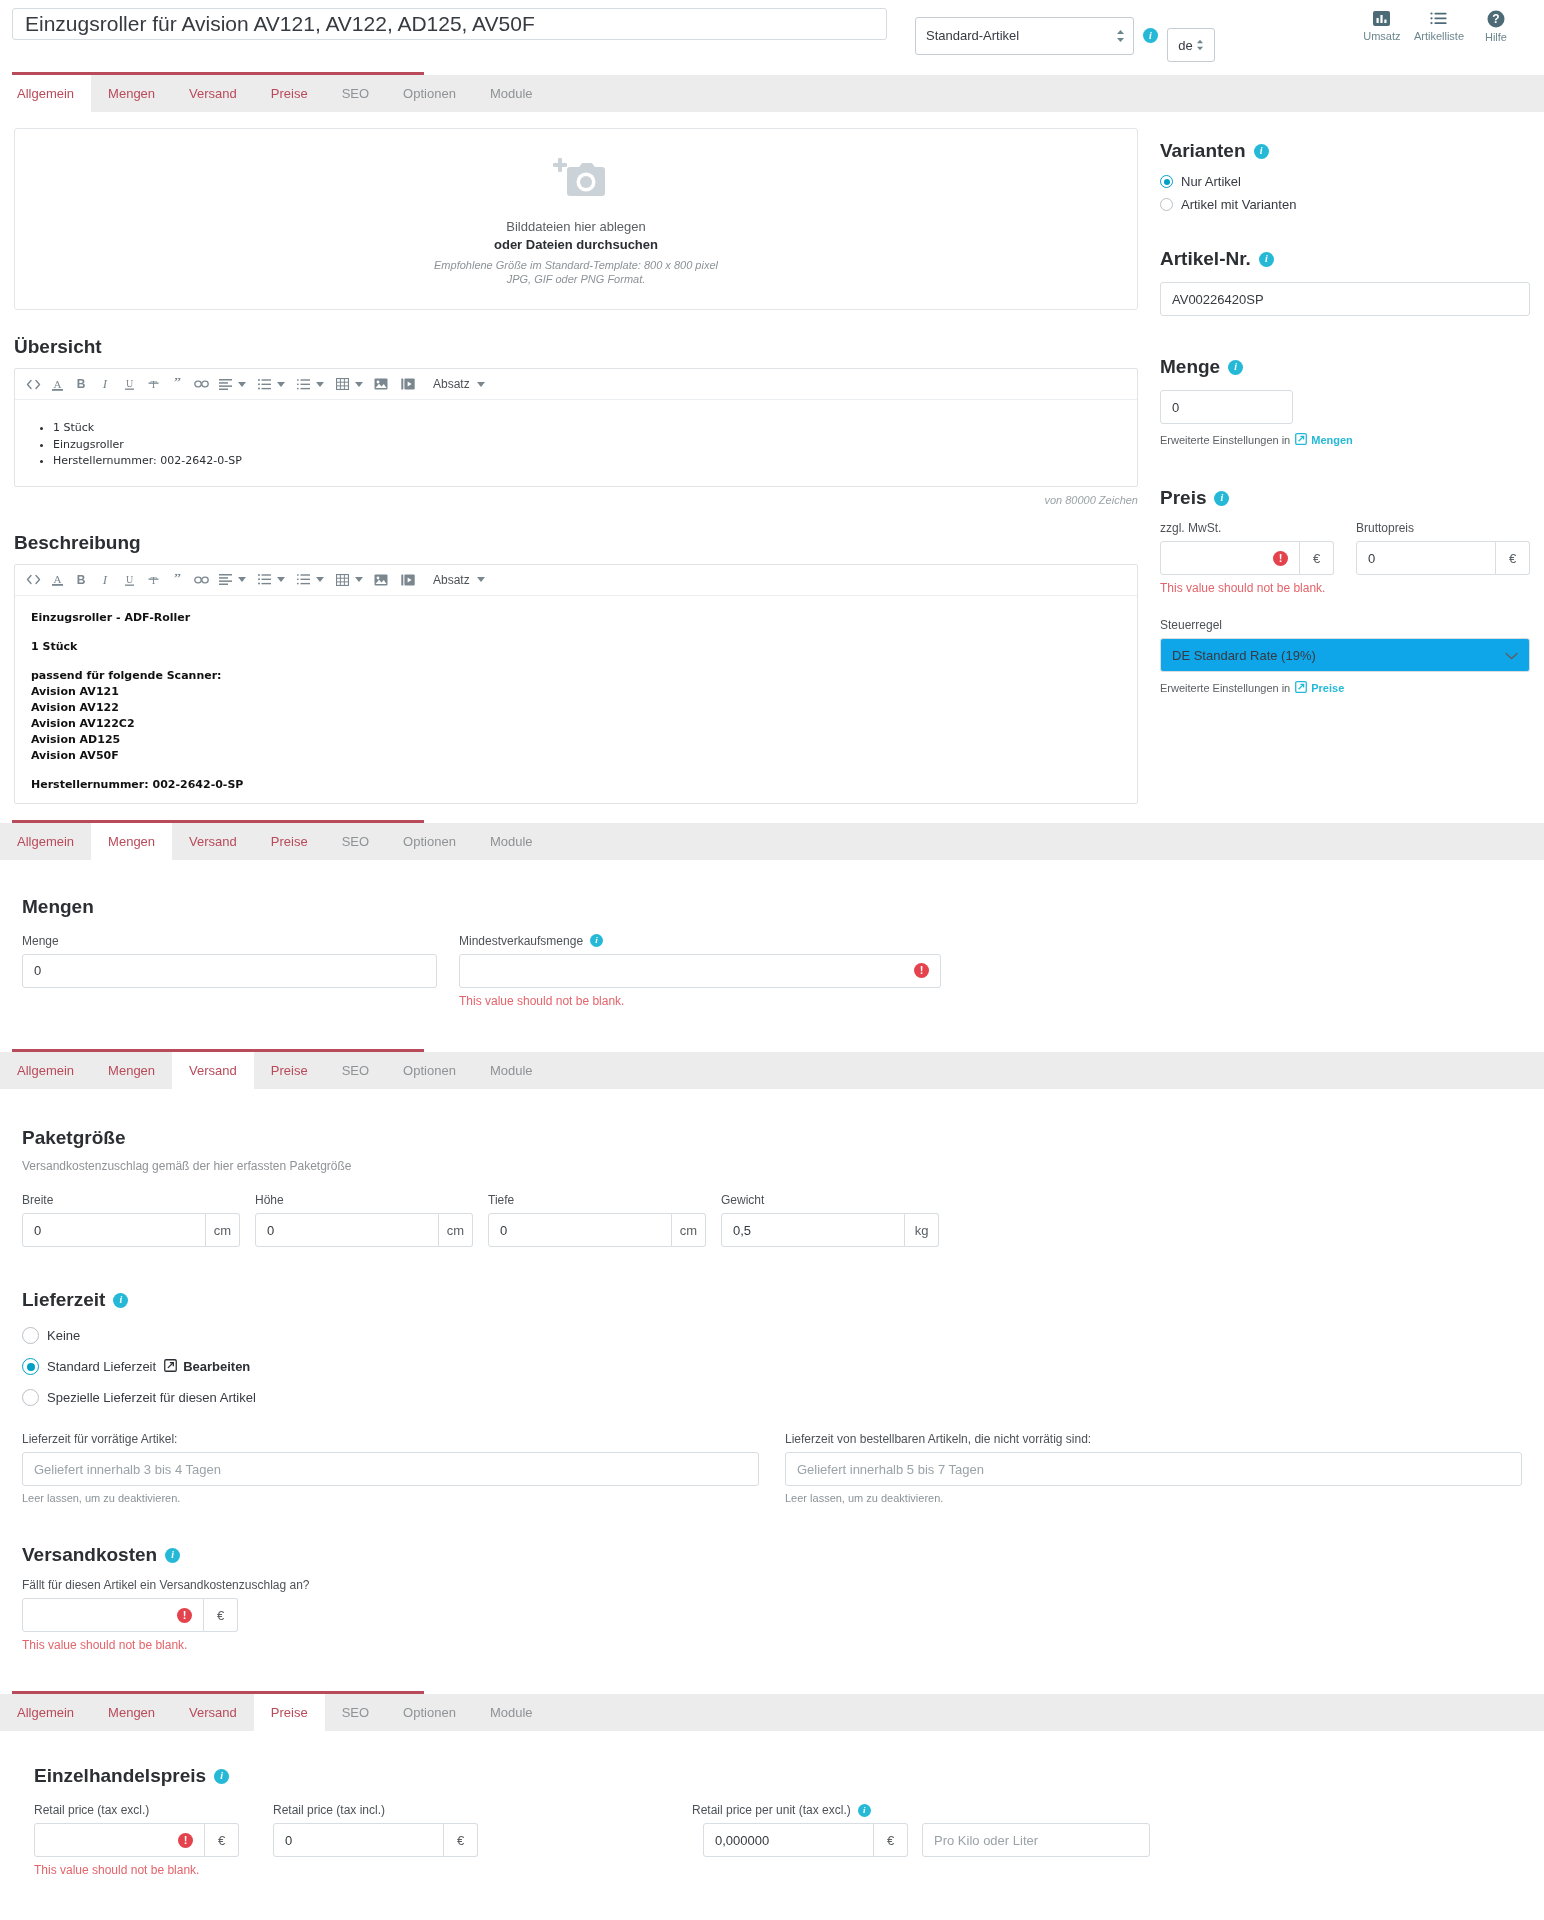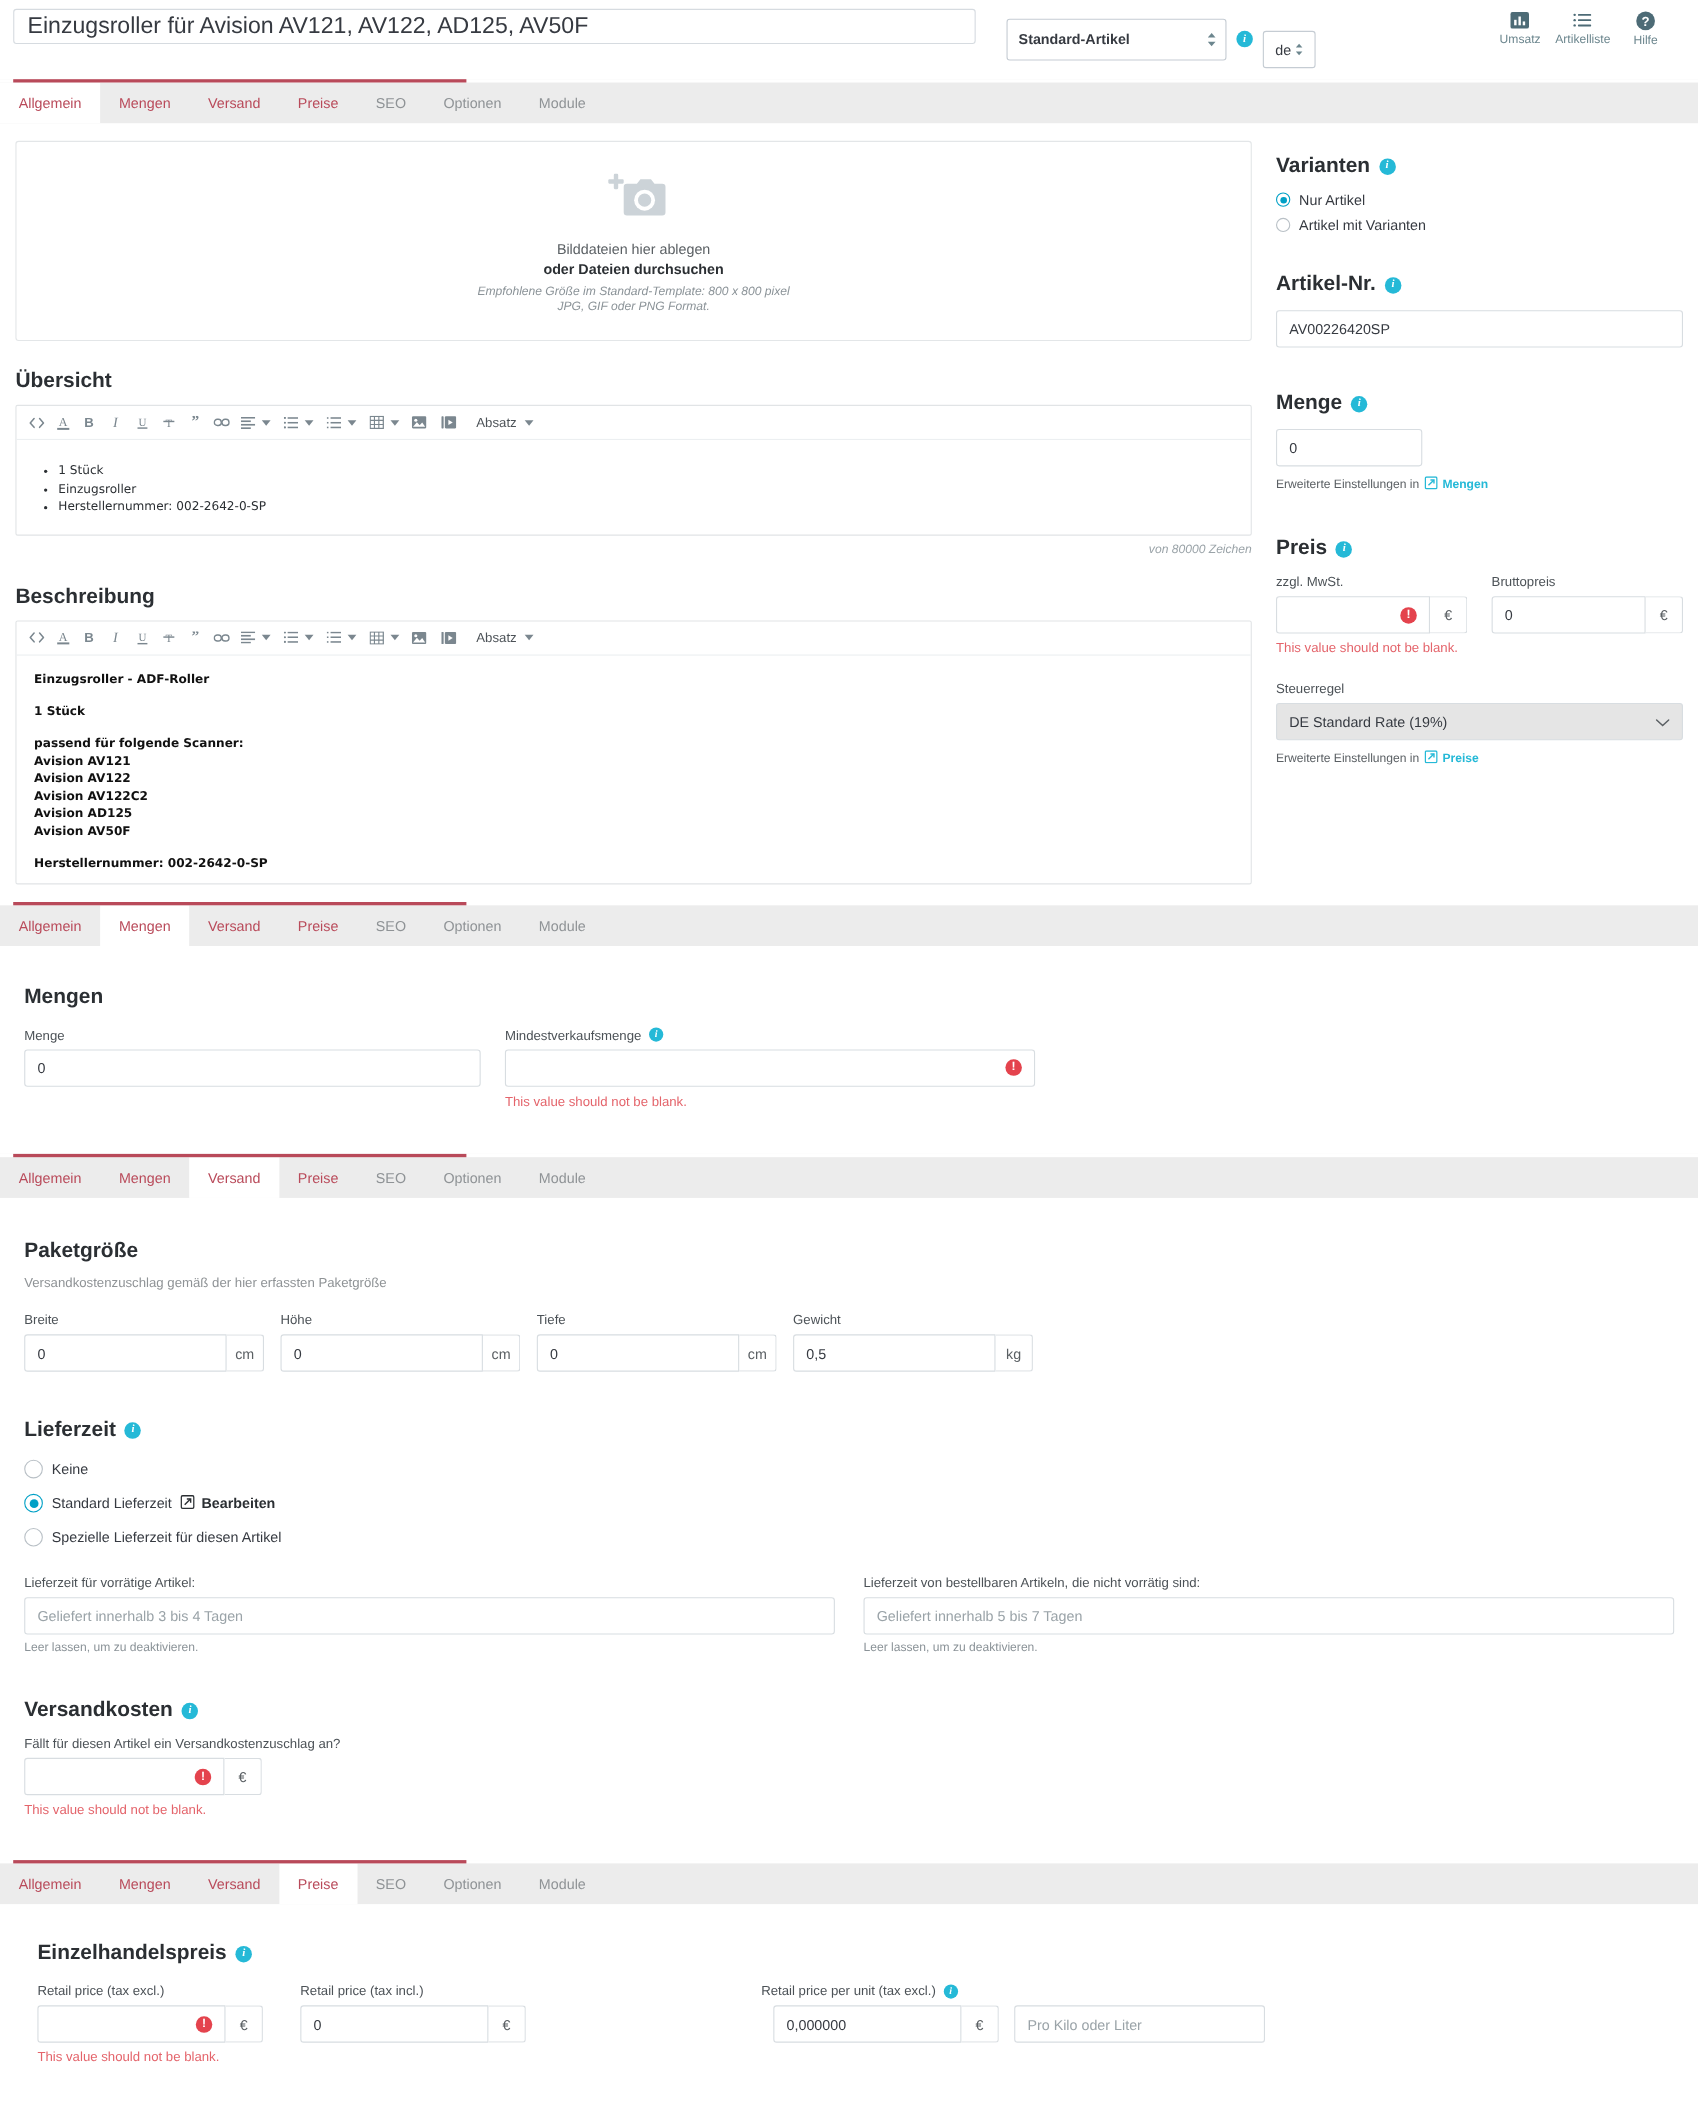--- a/index.html
+++ b/index.html
@@ -16,23 +16,23 @@
     display:flex; align-items:flex-start;
     padding:8px 12px 10px 12px; background:#fff;
   }
   .title-input {
     flex:0 0 875px; height:32px; border:1px solid #d6dbe0; border-radius:3px;
     background:#fff; display:flex; align-items:center; padding:0 12px;
     font-size:21px; color:#363a41; overflow:hidden; white-space:nowrap;
   }
   .hdr-mid { display:flex; align-items:center; gap:9px; margin-left:28px; margin-top:1px; }
   .sel-type {
-    width:200px; height:38px; border:1px solid #c5ccd3; border-radius:3px;
+    width:219px; height:38px; border:1px solid #c5ccd3; border-radius:3px;
     background:#fff; display:flex; align-items:center; justify-content:space-between;
-    padding:0 8px 0 10px; font-size:13px; color:#363a41;font-weight:bold;
+    padding:0 8px 0 10px; font-size:13px; color:#363a41;
   }
   .spin { display:flex; flex-direction:column; line-height:5px; font-size:9px; color:#6c868e; }
   .sel-lang {
     width:48px; height:34px; border:1px solid #c5ccd3; border-radius:3px;
     background:#fff; display:flex; align-items:center; justify-content:center; gap:3px;
     font-size:13px; color:#363a41; margin-top:19px;
   }
   .info-dot {
     display:inline-flex; align-items:center; justify-content:center;
     width:15px; height:15px; border-radius:50%; background:#25b9d7;
@@ -140,21 +140,21 @@
     background:#fff; display:flex; align-items:center; justify-content:center;
     font-size:13px; color:#5b6064;
   }
   .err-icon {
     width:15px; height:15px; border-radius:50%; background:#e4434d; color:#fff;
     font-size:11px; font-weight:bold; display:inline-flex; align-items:center;
     justify-content:center; line-height:1; margin-left:auto; flex:0 0 auto;
   }
   .err-msg { color:#e4646b; font-size:12px; margin-top:5px; line-height:1.35; }
   .select-box {
-    border:1px solid #d8dde1; border-radius:3px; height:34px; background:#e5e5e5;
+    border:1px solid #d8dde1; border-radius:3px; height:34px; background:#0ea5e9;
     display:flex; align-items:center; justify-content:space-between;
     padding:0 11px; font-size:13px; color:#363a41;
   }
 
   
   .sec-title { font-size:19px; font-weight:bold; color:#2b2f33; margin:0 0 16px 0; display:flex; align-items:center; gap:8px;}
   .sub-note { font-size:12px; color:#8f9396; margin:-6px 0 20px 0; }
   .row2 { display:flex; gap:22px; }
   .col { flex:1; }
   .small-note { font-size:11px; color:#8b9398; margin-top:6px; }

